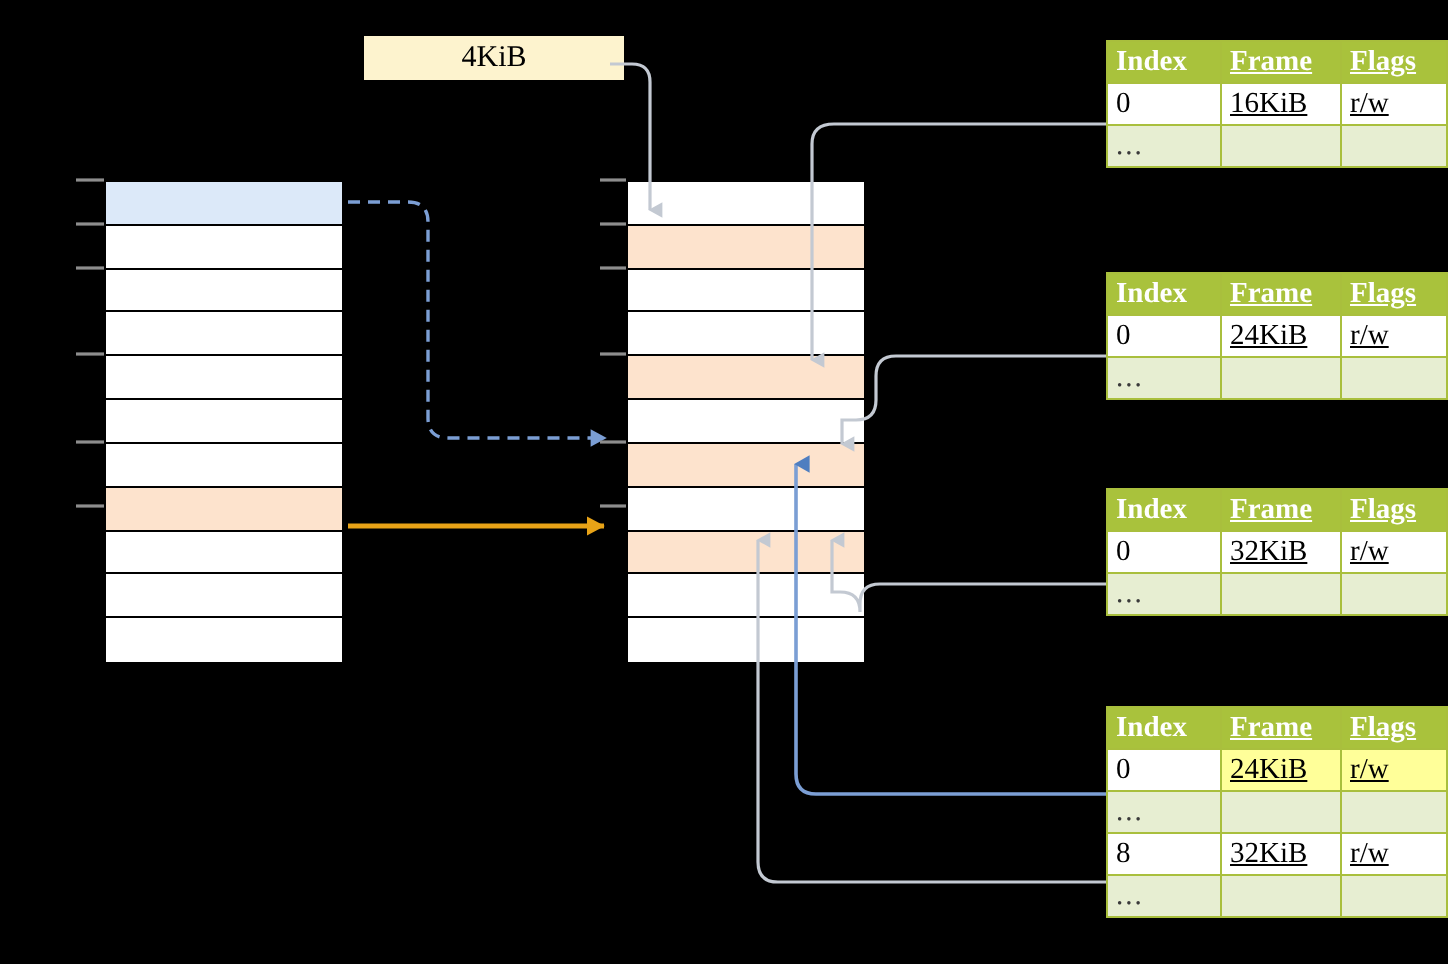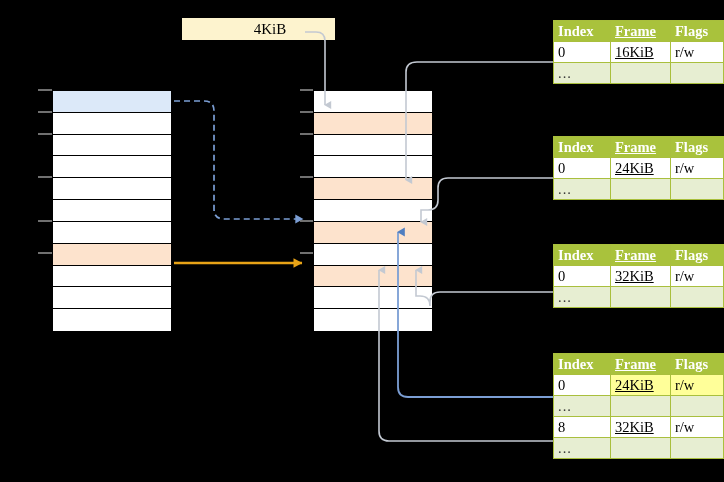--- a/index.html
+++ b/index.html
@@ -11,35 +11,35 @@
   
   .col{position:absolute;border:1.5px solid #000;box-sizing:border-box;background:#fff;}
   .cell{box-sizing:border-box;border-bottom:1.5px solid #000;background:#fff;}
   .cell:last-child{border-bottom:none;}
   .cell.blue{background:#dce9f9;}
   .cell.orange{background:#fde3cd;}
 
   
   .sizebox{position:absolute;background:#fdf3ce;color:#000;
            font-size:15px;text-align:center;line-height:22px;
-           white-space:nowrap;padding-left:23px;}
+           white-space:nowrap;}
 
   
   .ptable{position:absolute;border-collapse:collapse;background:#fff;
           table-layout:fixed;}
   .ptable th,.ptable td{border:1px solid #a9bf3d;box-sizing:border-box;
           padding:1px 4px;font-size:14.5px;line-height:18px;
           text-align:left;white-space:nowrap;overflow:hidden;}
   .ptable th{background:#a9c23c;color:#fff;font-weight:bold;}
   .ptable td{background:#fff;color:#000;font-weight:normal;}
   .ptable tr.ell td{background:#e7eed2;color:#3a3a3a;letter-spacing:1px;}
   .ptable td.hl{background:#ffff99;}
   .c-index{width:57px;margin-top:14px;}
   .c-frame{width:60px;text-decoration:underline;}
-  .c-flags{width:53px;}
+  .c-flags{width:53px;text-decoration:underline;}
 </style>
 </head>
 <body>
 
 <div id="stage">
 
   <div class="sizebox" style="left:182px;top:18px;width:130px;height:22px;">4KiB</div>
 
   <div class="col" id="col-virtual" style="left:52px;top:90px;width:120px;height:240px;">
       <div class="cell blue" style="height: 21.8182px;"></div>

